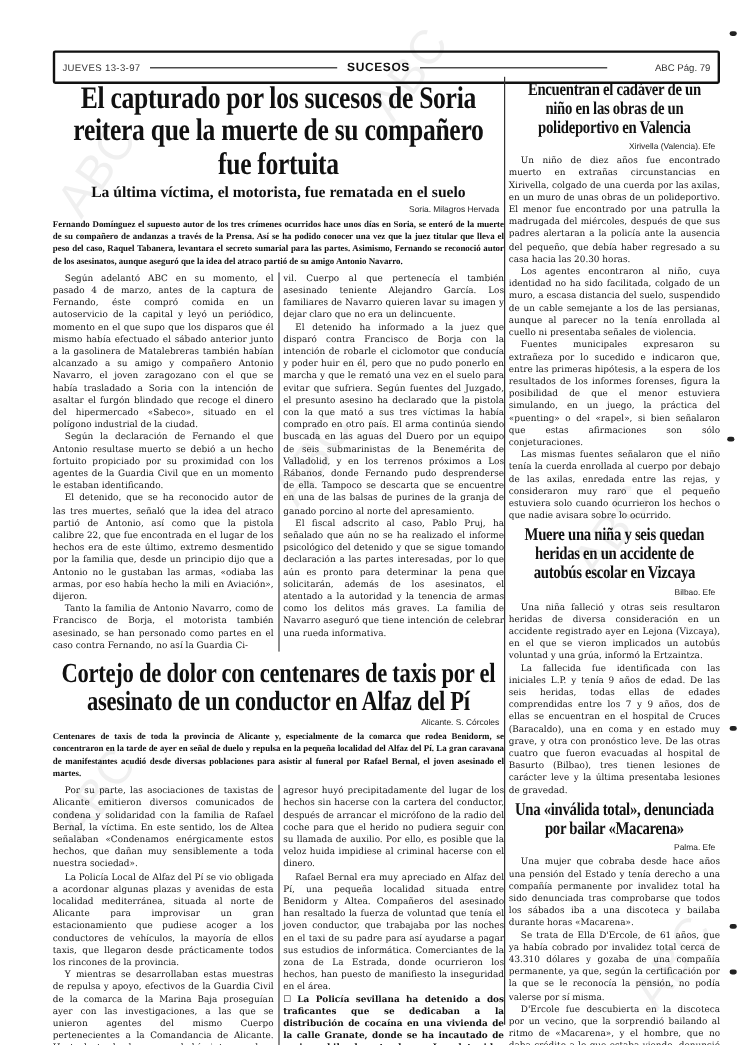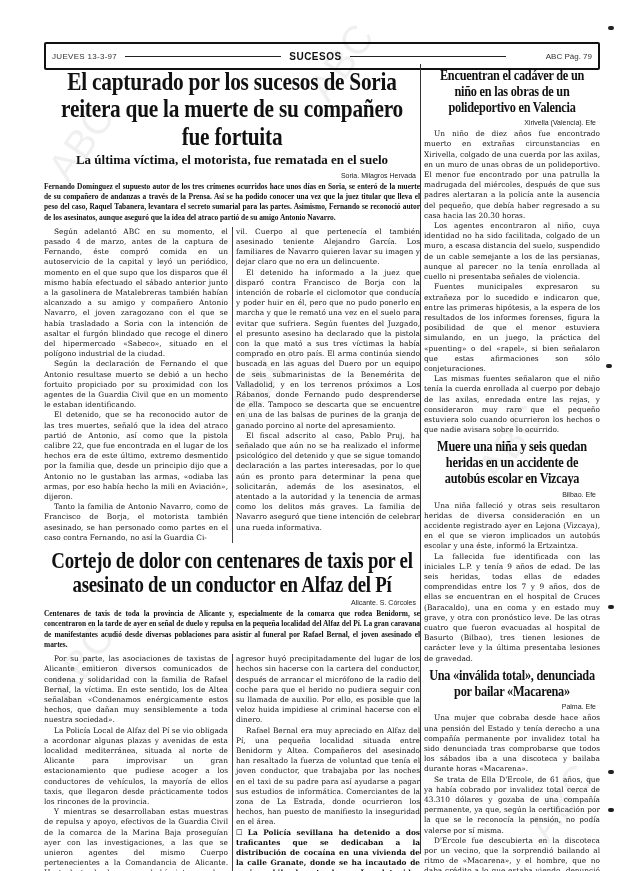--- a/index.html
+++ b/index.html
@@ -98,21 +98,21 @@
       <p class="body">Los agentes encontraron al niño, cuya identidad no ha sido facilitada, colgado de un muro, a escasa distancia del suelo, suspendido de un cable semejante a los de las persianas, aunque al parecer no la tenía enrollada al cuello ni presentaba señales de violencia.</p>
       <p class="body">Fuentes municipales expresaron su extrañeza por lo sucedido e indicaron que, entre las primeras hipótesis, a la espera de los resultados de los informes forenses, figura la posibilidad de que el menor estuviera simulando, en un juego, la práctica del «puenting» o del «rapel», si bien señalaron que estas afirmaciones son sólo conjeturaciones.</p>
       <p class="body">Las mismas fuentes señalaron que el niño tenía la cuerda enrollada al cuerpo por debajo de las axilas, enredada entre las rejas, y consideraron muy raro que el pequeño estuviera solo cuando ocurrieron los hechos o que nadie avisara sobre lo ocurrido.</p>
     </div>
   </article>
 
   <article>
     <h1 class="head right-head">Muere una niña y seis quedan heridas en un accidente de autobús escolar en Vizcaya</h1>
     <div class="byline">Bilbao. Efe</div>
     <div class="rcol-text">
-      <p class="body">Una niña falleció y otras seis resultaron heridas de diversa consideración en un accidente registrado ayer en Lejona (Vizcaya), en el que se vieron implicados un autobús escolar y una éste, informó la Ertzaintza.</p>
+      <p class="body">Una niña falleció y otras seis resultaron heridas de diversa consideración en un accidente registrado ayer en Lejona (Vizcaya), en el que se vieron implicados un autobús voluntad y una grúa, informó la Ertzaintza.</p>
       <p class="body">La fallecida fue identificada con las iniciales L.P. y tenía 9 años de edad. De las seis heridas, todas ellas de edades comprendidas entre los 7 y 9 años, dos de ellas se encuentran en el hospital de Cruces (Baracaldo), una en coma y en estado muy grave, y otra con pronóstico leve. De las otras cuatro que fueron evacuadas al hospital de Basurto (Bilbao), tres tienen lesiones de carácter leve y la última presentaba lesiones de gravedad.</p>
     </div>
   </article>
 
   <article>
     <h1 class="head right-head">Una «inválida total», denunciada por bailar «Macarena»</h1>
     <div class="byline">Palma. Efe</div>
     <div class="rcol-text">
       <p class="body">Una mujer que cobraba desde hace años una pensión del Estado y tenía derecho a una compañía permanente por invalidez total ha sido denunciada tras comprobarse que todos los sábados iba a una discoteca y bailaba durante horas «Macarena».</p>
       <p class="body">Se trata de Ella D'Ercole, de 61 años, que ya había cobrado por invalidez total cerca de 43.310 dólares y gozaba de una compañía permanente, ya que, según la certificación por la que se le reconocía la pensión, no podía valerse por sí misma.</p>

